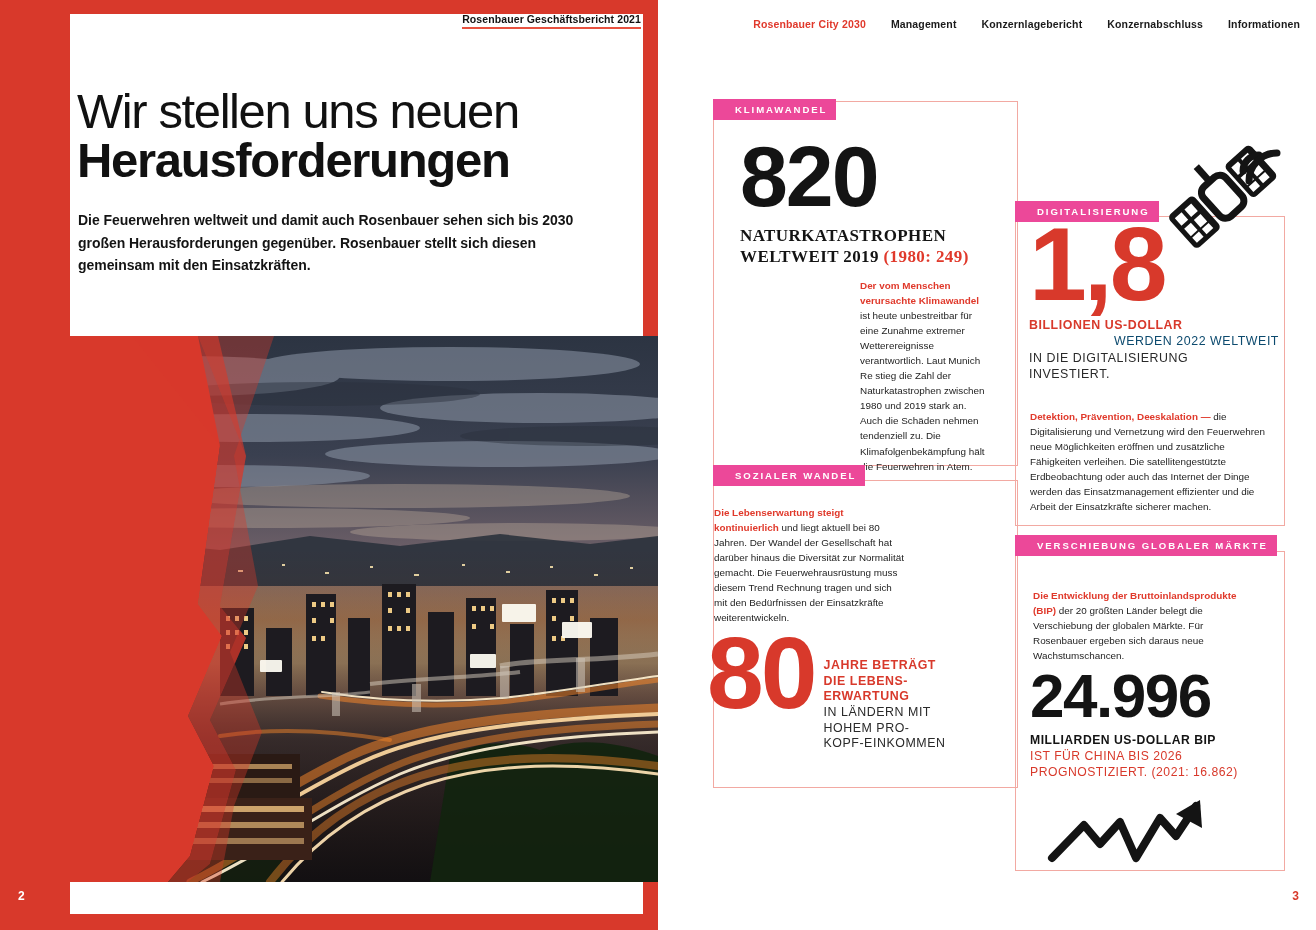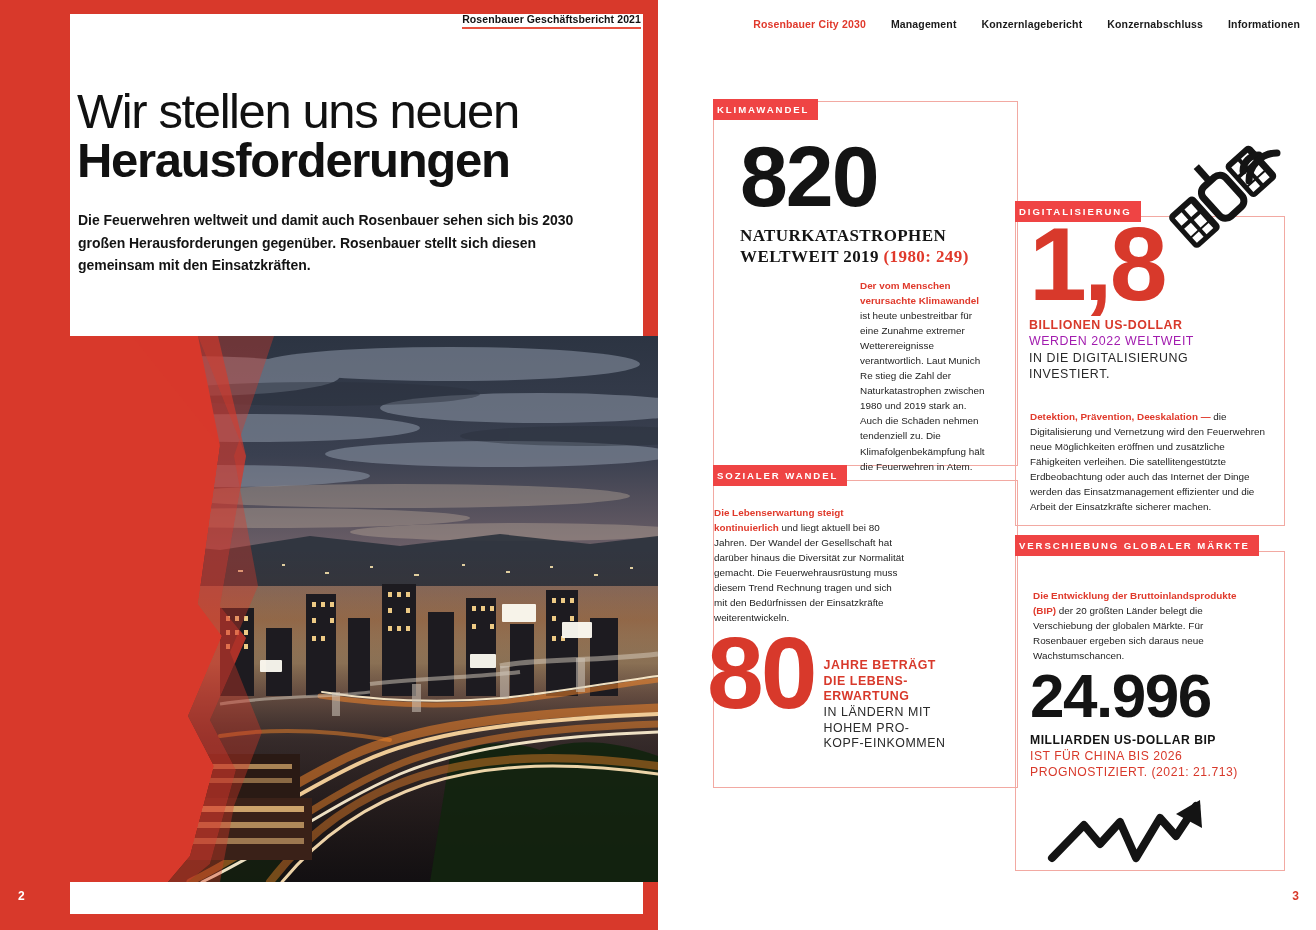--- a/index.html
+++ b/index.html
@@ -89,23 +89,23 @@
   .topnav .nav-inner{
     position:absolute;right:16px;top:0;display:flex;gap:25px;align-items:center;
     font-size:10.5px;font-weight:bold;letter-spacing:.15px;white-space:nowrap;
   }
   .nav-item{color:#1a1a1a;text-decoration:none;}
   .nav-item.active{color:#e0382b;}
 
   
   .chip{
     display:inline-block;
-    background:#ef4444;color:#fff;
+    background:#ec4899;color:#fff;
     font-size:9.6px;font-weight:bold;letter-spacing:1.9px;
-    padding:5px 9px 5px 4px;
+    padding:5px 9px 5px 22px;
     white-space:nowrap;
   }
 
   .frame{position:absolute;border:1px solid #f2a9a2;box-sizing:border-box;}
 
   
   #klima-frame{left:713px;top:101px;width:305px;height:365px;border-top:1px solid #f2a9a2;}
   #klima-chip{position:absolute;left:713px;top:99px;z-index:5;}
   .bignum-black{
     font-size:86px;font-weight:bold;line-height:0.86;color:#141414;letter-spacing:-2px;
@@ -424,42 +424,42 @@
     <g fill="none" stroke="#141414" stroke-width="7" stroke-linecap="round">
       <path d="M86 40 A16 16 0 0 1 102 24"></path>
       <path d="M92 50 A28 28 0 0 1 120 22"></path>
     </g>
   </svg>
 
   <div class="abs" style="left:1029px;top:222px;width:250px;">
     <div class="bignum-red" style="font-size:104px;line-height:0.82;letter-spacing:-3px;">1,8</div>
     <div style="margin-top:10px;font-size:12.4px;line-height:1.3;letter-spacing:.55px;">
       <div style="color:#d8392b;font-weight:bold;">BILLIONEN US-DOLLAR</div>
-      <div style="color:#a21caf;">WERDEN 2022 WELTWEIT</div>
+      <div style="color:#0c4a6e;text-align:right;">WERDEN 2022 WELTWEIT</div>
       <div style="color:#2a2a2a;">IN DIE DIGITALISIERUNG</div>
       <div style="color:#2a2a2a;">INVESTIERT.</div>
     </div>
   </div>
   <div class="abs body-copy" style="left:1030px;top:409px;width:248px;">
     <span class="lead">Detektion, Prävention, Deeskalation —</span><span> die Digitalisierung und Vernetzung wird den Feuerwehren neue Möglichkeiten eröffnen und zusätzliche Fähigkeiten verleihen. Die satellitengestützte Erdbeobachtung oder auch das Internet der Dinge werden das Einsatzmanagement effizienter und die Arbeit der Einsatzkräfte sicherer machen.</span>
   </div>
 
   <div class="frame" id="versch-frame"></div>
   <div id="versch-chip">
     <span class="chip">VERSCHIEBUNG GLOBALER MÄRKTE</span>
   </div>
   <div class="abs body-copy" style="left:1033px;top:588px;width:218px;">
     <span class="lead">Die Entwicklung der Bruttoinlandsprodukte (BIP)</span><span> der 20 größten Länder belegt die Verschiebung der globalen Märkte. Für Rosenbauer ergeben sich daraus neue Wachstumschancen.</span>
   </div>
   <div class="abs" style="left:1030px;top:668px;width:250px;">
     <div class="bignum-black" style="font-size:62px;line-height:0.9;letter-spacing:-1.5px;">24.996</div>
     <div style="margin-top:9px;font-size:12.2px;line-height:1.3;letter-spacing:.5px;">
       <div style="color:#141414;font-weight:bold;">MILLIARDEN US-DOLLAR BIP</div>
       <div style="color:#d8392b;">IST FÜR CHINA BIS 2026</div>
-      <div style="color:#d8392b;">PROGNOSTIZIERT. (2021: 21.713)</div>
+      <div style="color:#d8392b;">PROGNOSTIZIERT. (2021: 16.862)</div>
     </div>
   </div>
 
   <svg class="icon-arrow" viewBox="0 0 170 80">
     <g fill="none" stroke="#141414" stroke-width="8" stroke-linecap="round" stroke-linejoin="round">
       <path d="M8 66 L40 33 L56 52 L76 30 L92 66 L116 26 L132 44 L152 14"></path>
     </g>
     <path d="M156 8 L158 36 L132 22 Z" fill="#141414"></path>
   </svg>
 

